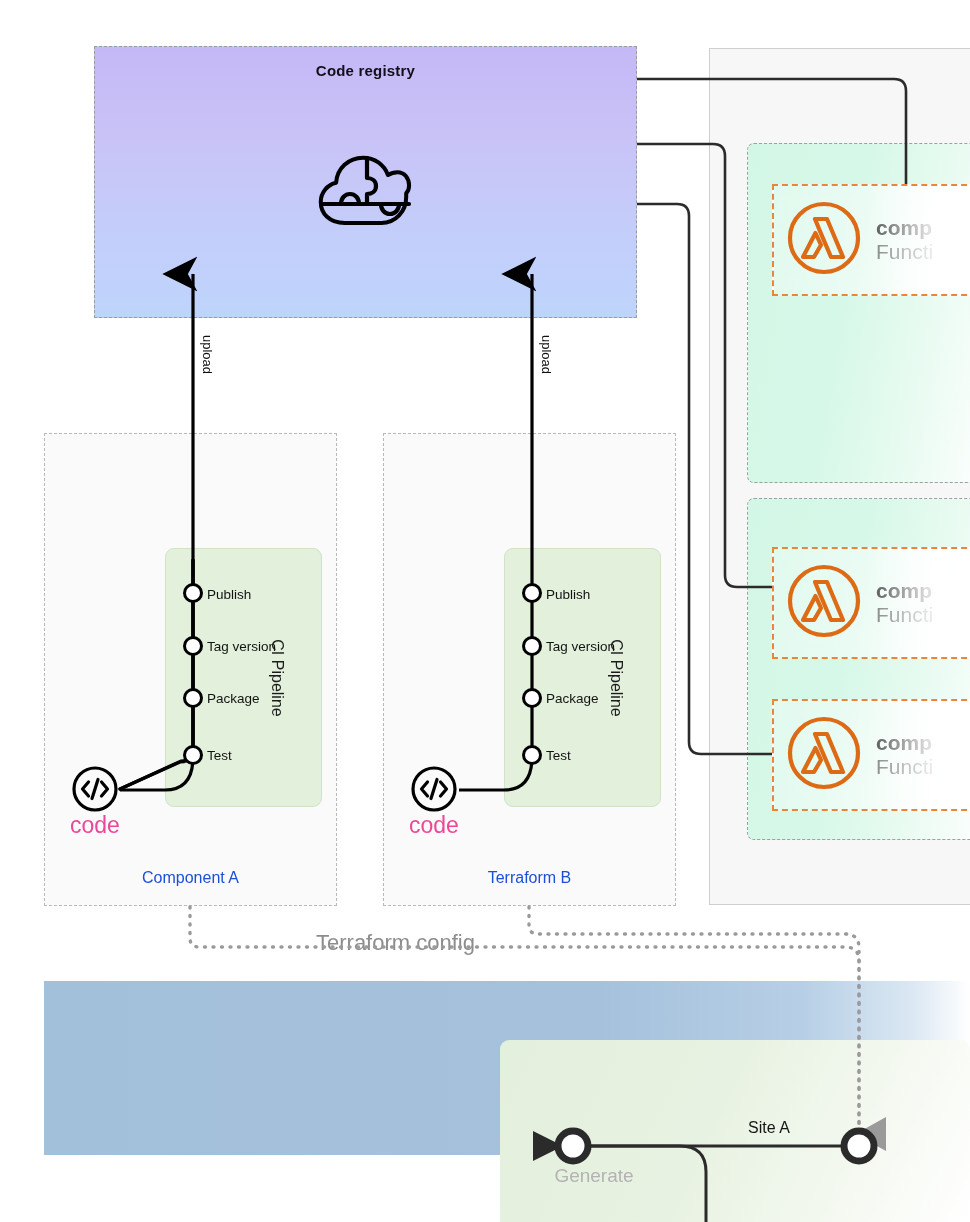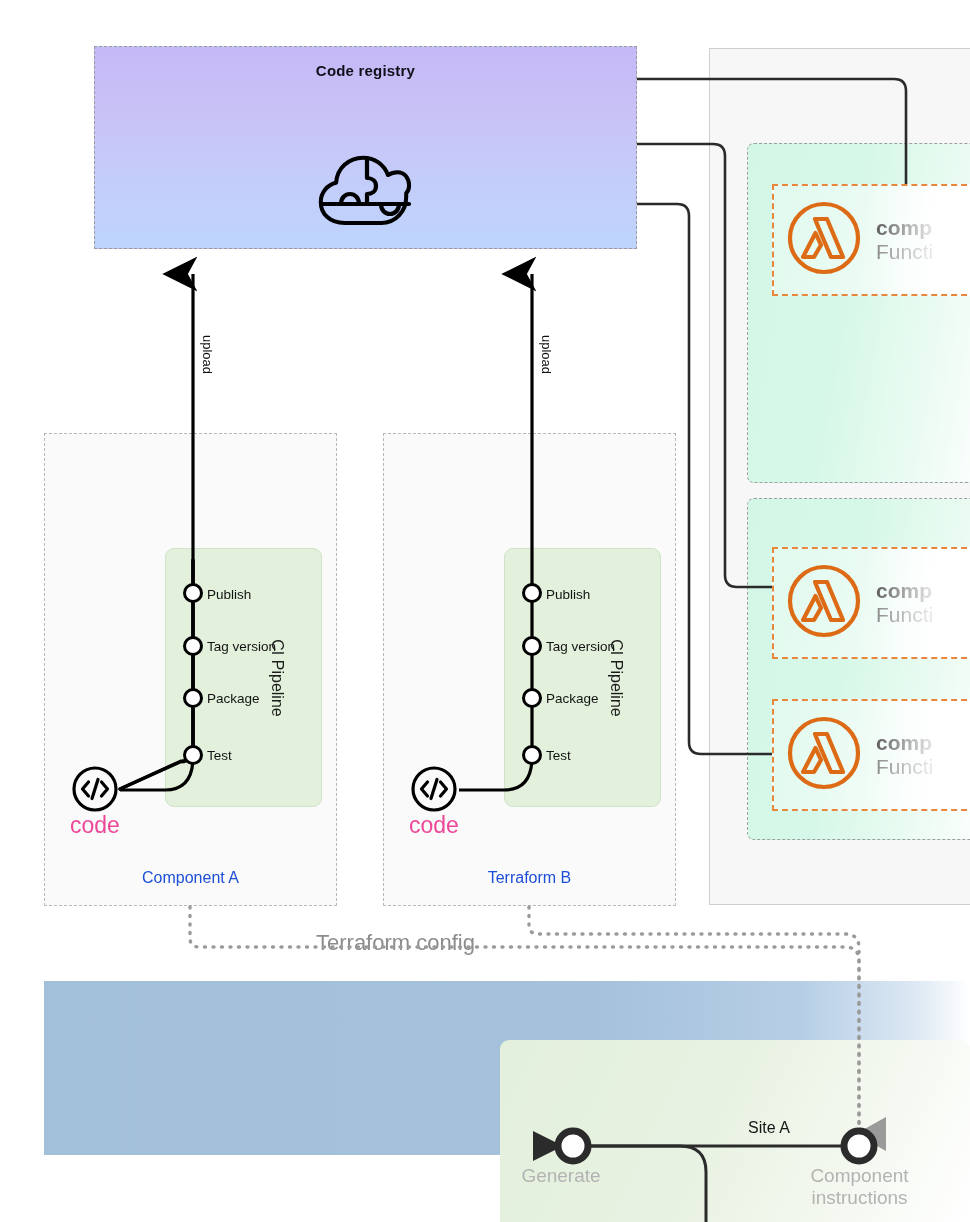--- a/index.html
+++ b/index.html
@@ -3,21 +3,21 @@
 <meta charset="utf-8">
 <style>
   html,body{margin:0;padding:0;background:#ffffff;}
   body{width:970px;height:1222px;position:relative;overflow:hidden;
        font-family:"Liberation Sans","DejaVu Sans",sans-serif;}
   .stage{position:absolute;left:0;top:0;width:970px;height:1222px;overflow:hidden;}
   .abs{position:absolute;}
 
   
   #code-registry{
-    left:94px;top:46px;width:543px;height:203px;
+    left:94px;top:46px;width:543px;height:272px;
     background:linear-gradient(180deg,#c5b8f6 0%,#c9c3f7 35%,#c3cefa 70%,#bed4fb 100%);
     border:1px dashed #9b9b9b;box-sizing:border-box;padding-left:28px;
   }
   #code-registry .cr-title{
     position:absolute;left:0;right:0;top:15px;text-align:center;
     font-size:15px;font-weight:bold;color:#10101a;letter-spacing:.2px;
   }
   #code-registry .cr-icon{position:absolute;left:50%;top:105px;transform:translateX(-50%);}
 
   
@@ -208,22 +208,21 @@
     </svg>
   </div>
   <div class="code-label" style="left:409px;top:812px;">code</div>
 
   <div class="upload-label" style="left:215px;top:335px;">upload</div>
   <div class="upload-label" style="left:554px;top:335px;">upload</div>
 
   <div class="tf-label" style="left:310px;top:930px;">Terraform config</div>
 
   <div class="site-label" style="left:748px;top:1119px;">Site A</div>
-  <div class="node-label-muted" style="left:491px;top:1165px;width:140px;">Generate</div>
-  <div class="node-label-muted" style="left:782px;top:1165px;width:155px;">Component instructions</div>
+  <div class="node-label-muted" style="left:524px;top:1165px;width:140px;">Generate</div>
 
   <svg class="layer">
     <defs>
       <marker id="arrowUp" markerWidth="11" markerHeight="11" refX="5.5" refY="9.6" orient="auto">
         <path d="M5.5 0 L11 11 L5.5 8 L0 11 Z" fill="#000"></path>
       </marker>
       <marker id="arrowDownDot" markerWidth="10" markerHeight="9" refX="5" refY="8" orient="auto">
         <path d="M0 0 L10 0 L5 9 Z" fill="#9a9a9a"></path>
       </marker>
       <marker id="arrowRight" markerWidth="10" markerHeight="10" refX="9" refY="5" orient="auto">

